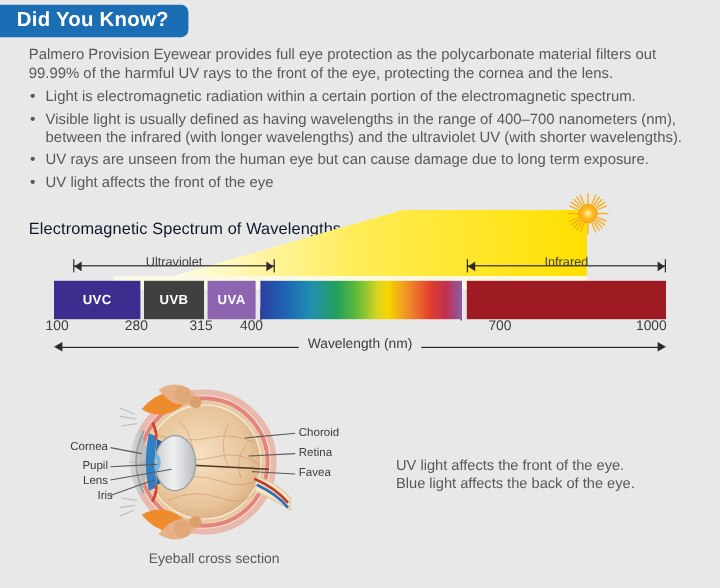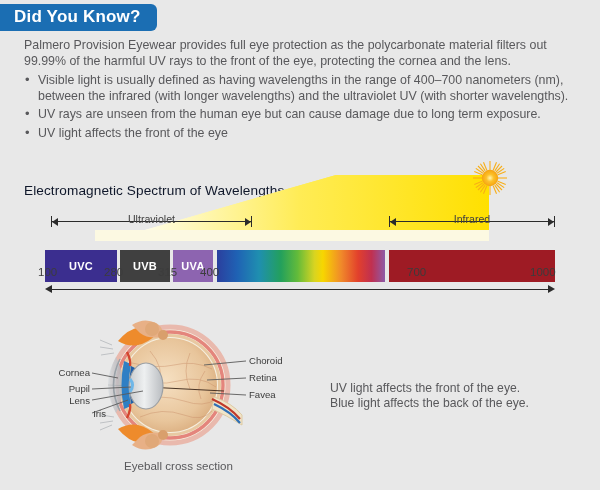--- a/index.html
+++ b/index.html
@@ -62,21 +62,21 @@
   .band .cap-l{left:0;}
   .band .cap-r{right:0;}
   .band .arr-l,.band .arr-r{
     position:absolute;top:3.5px;width:0;height:0;
     border-top:4px solid transparent;border-bottom:4px solid transparent;
   }
   .band .arr-l{left:1px;border-right:6px solid #2b2b2b;}
   .band .arr-r{right:1px;border-left:6px solid #2b2b2b;}
 
   .specbar{position:absolute;left:45px;top:234px;width:510px;height:32px;}
-  .seg{position:absolute;top:16px;height:32px;}
+  .seg{position:absolute;top:0;height:32px;}
   .seg.lbl{
     color:#fff;font-size:11px;font-weight:bold;
     display:flex;align-items:center;justify-content:center;letter-spacing:.3px;
   }
 
   .ticks{position:absolute;left:0;top:266px;width:600px;height:16px;}
   .tick{position:absolute;top:0;font-size:11.5px;color:#3c3c3c;}
 
   .wlrow{position:absolute;left:45px;top:283px;width:510px;height:14px;}
   .wlrow .ln{position:absolute;top:6px;height:1px;background:#2b2b2b;}
@@ -111,20 +111,21 @@
 </head>
 <body>
 
 <div id="root">
 
   <div class="badge">Did You Know?</div>
 
   <div class="intro">
     <p>Palmero Provision Eyewear provides full eye protection as the polycarbonate material filters out 99.99% of the harmful UV rays to the front of the eye, protecting the cornea and the lens.</p>
     <ul class="bullets">
+      <li>Light is electromagnetic radiation within a certain portion of the electromagnetic spectrum.</li>
       <li>Visible light is usually defined as having wavelengths in the range of 400–700 nanometers (nm), between the infrared (with longer wavelengths) and the ultraviolet UV (with shorter wavelengths).</li>
       <li>UV rays are unseen from the human eye but can cause damage due to long term exposure.</li>
       <li>UV light affects the front of the eye</li>
     </ul>
   </div>
 
   <div class="spec-title">Electromagnetic Spectrum of Wavelengths</div>
 
   <svg class="sun-cone" viewBox="0 0 600 105">
     <defs>
@@ -167,21 +168,21 @@
         <line x1="-14.2" y1="-9.6" x2="-7.1" y2="-4.8"></line>
           <line x1="14.2" y1="9.6" x2="7.1" y2="4.8"></line>
         <line x1="14.2" y1="-9.6" x2="7.1" y2="-4.8"></line>
           <line x1="-14.2" y1="9.6" x2="-7.1" y2="4.8"></line>
       </g>
       <circle cx="0" cy="0" r="8.2" fill="url(#sunGrad)"></circle>
     </g>
   </svg>
 
   <div class="bandrow">
-    <div class="band" style="left:6px;width:168px;padding-left:33px;">
+    <div class="band" style="left:16px;width:168px;">
       <div class="line"></div>
         <div class="cap-l"></div>
         <div class="cap-r"></div>
       <div class="arr-l"></div>
         <div class="arr-r"></div>
       <div class="bl"><span>Ultraviolet</span></div>
     </div>
     <div class="band" style="left:172px;width:168px;margin-top:40px;">
       <div class="line"></div>
         <div class="cap-l"></div>
@@ -214,20 +215,21 @@
     <div class="tick" style="left:158px;">315</div>
     <div class="tick" style="left:200px;">400</div>
     <div class="tick" style="left:375px;margin-left:32px;">700</div>
     <div class="tick" style="left:530px;">1000</div>
   </div>
 
   <div class="wlrow">
     <div class="ln" style="left:6px;right:6px;"></div>
     <div class="al"></div>
       <div class="ar"></div>
+    <div class="wl"><span>Wavelength (nm)</span></div>
   </div>
 
   <div class="eyewrap">
 
     <svg width="600" height="185" viewBox="0 0 600 185">
       <defs>
         <radialGradient id="vitreous" cx="0.45" cy="0.45" r="0.62">
           <stop offset="0" stop-color="#f6e0c2"></stop>
           <stop offset="0.7" stop-color="#e8c59b"></stop>
           <stop offset="1" stop-color="#d9ab7c"></stop>
@@ -314,21 +316,21 @@
         <path d="M92 108 L128 95"></path>
         <path d="M204 60 L246 56"></path>
         <path d="M207 75 L246 73"></path>
         <path d="M210 88 L246 90"></path>
       </g>
     </svg>
 
     <div class="anat l" style="left:24px;top:62px;width:66px;">Cornea</div>
     <div class="anat l" style="left:24px;top:78px;width:66px;">Pupil</div>
     <div class="anat l" style="left:24px;top:90px;width:66px;">Lens</div>
-    <div class="anat l" style="left:40px;top:103px;width:66px;">Iris</div>
+    <div class="anat l" style="left:28px;top:103px;width:66px;">Iris</div>
 
     <div class="anat r" style="left:249px;top:50px;">Choroid</div>
     <div class="anat r" style="left:249px;top:67px;">Retina</div>
     <div class="anat r" style="left:249px;top:84px;">Favea</div>
   </div>
 
   <div class="caption">Eyeball cross section</div>
 
   <div class="danger-b">
     <div>UV light affects the front of the eye.</div>

